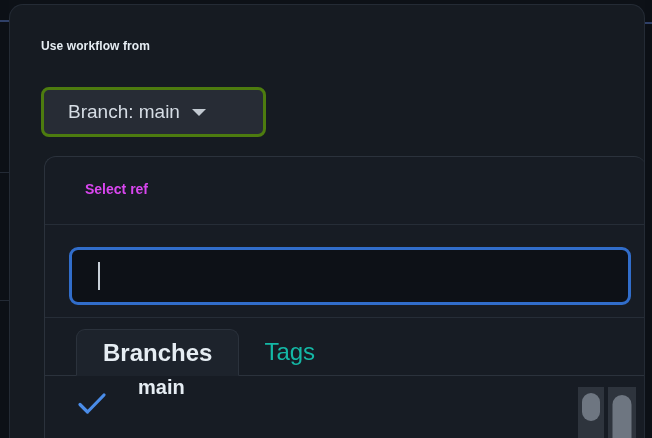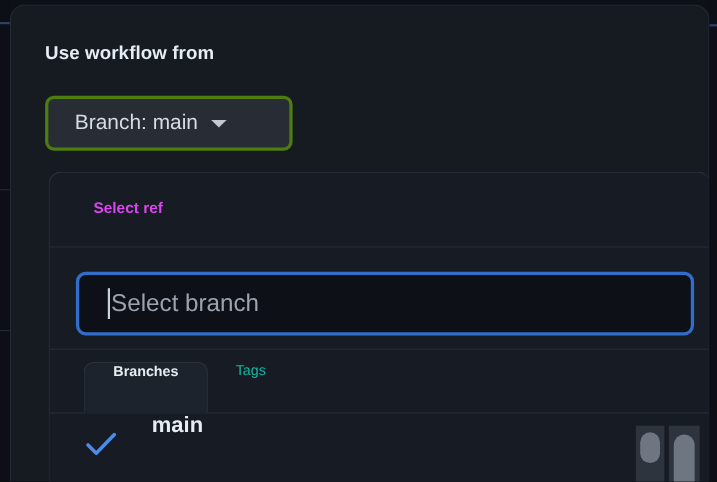--- a/index.html
+++ b/index.html
@@ -81,21 +81,21 @@
     border: 1px solid #242b35;
     border-bottom: none;
     box-sizing: border-box;
     overflow: hidden;
   }
 
   .dialog-title {
     position: absolute;
     left: 31px;
     top: 34px;
-    font-size: 17px;
+    font-size: 12px;
     font-weight: bold;
     color: #e6edf3;
     letter-spacing: 0.1px;
     white-space: nowrap;
   }
 
   
   .branch-button {
     position: absolute;
     left: 31px;
@@ -201,22 +201,23 @@
     height: 57px;
     display: flex;
     align-items: flex-end;
     border-bottom: 1px solid #2b323c;
     box-sizing: border-box;
   }
   .ref-tab {
     position: relative;
     height: 47px;
     display: flex;
+    align-items: center;
     justify-content: center;
-    font-size: 13px;
+    font-size: 24px;
     box-sizing: border-box;
     cursor: pointer;
   }
   .ref-tab.active {
     margin-left: 31px;
     padding: 0 26px;
     background: #1d232c;
     color: #e6edf3;
     font-weight: bold;
     border: 1px solid #2b323c;
@@ -324,21 +325,20 @@
     <div class="ref-panel">
 
       <div class="ref-panel-header">
         <div class="ref-panel-title">Select ref</div>
       </div>
 
       <div class="ref-search-section"></div>
 
       <div class="ref-search-field">
         <span class="caret-bar"></span>
-        <span class="ref-search-placeholder">Select branch</span>
       </div>
 
       <div class="ref-tabs">
         <div class="ref-tab active">
           <span>Branches</span>
         </div>
         <div class="ref-tab inactive">
           <span>Tags</span>
         </div>
       </div>

